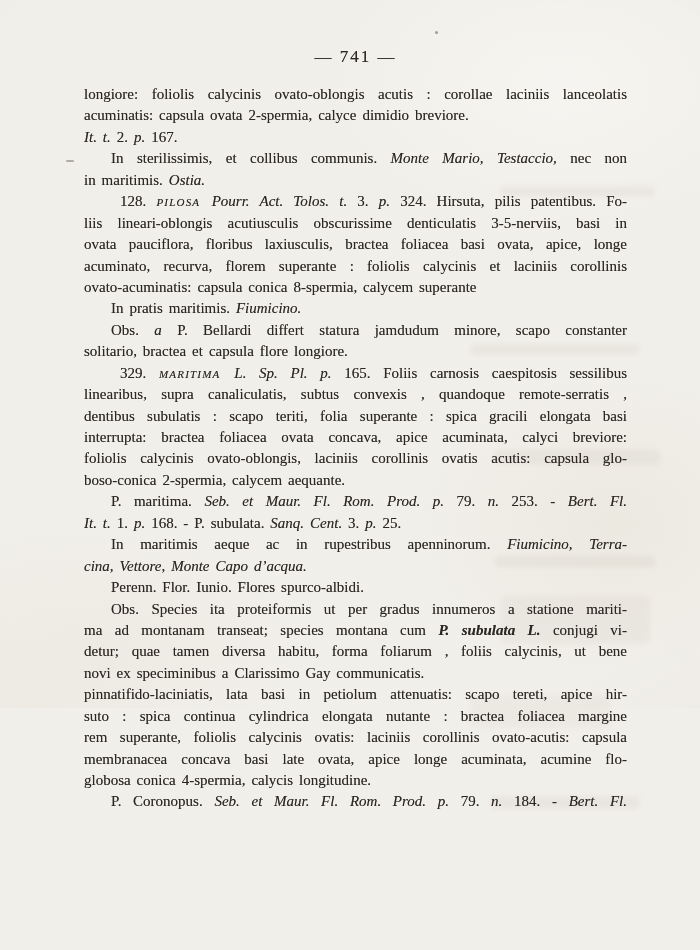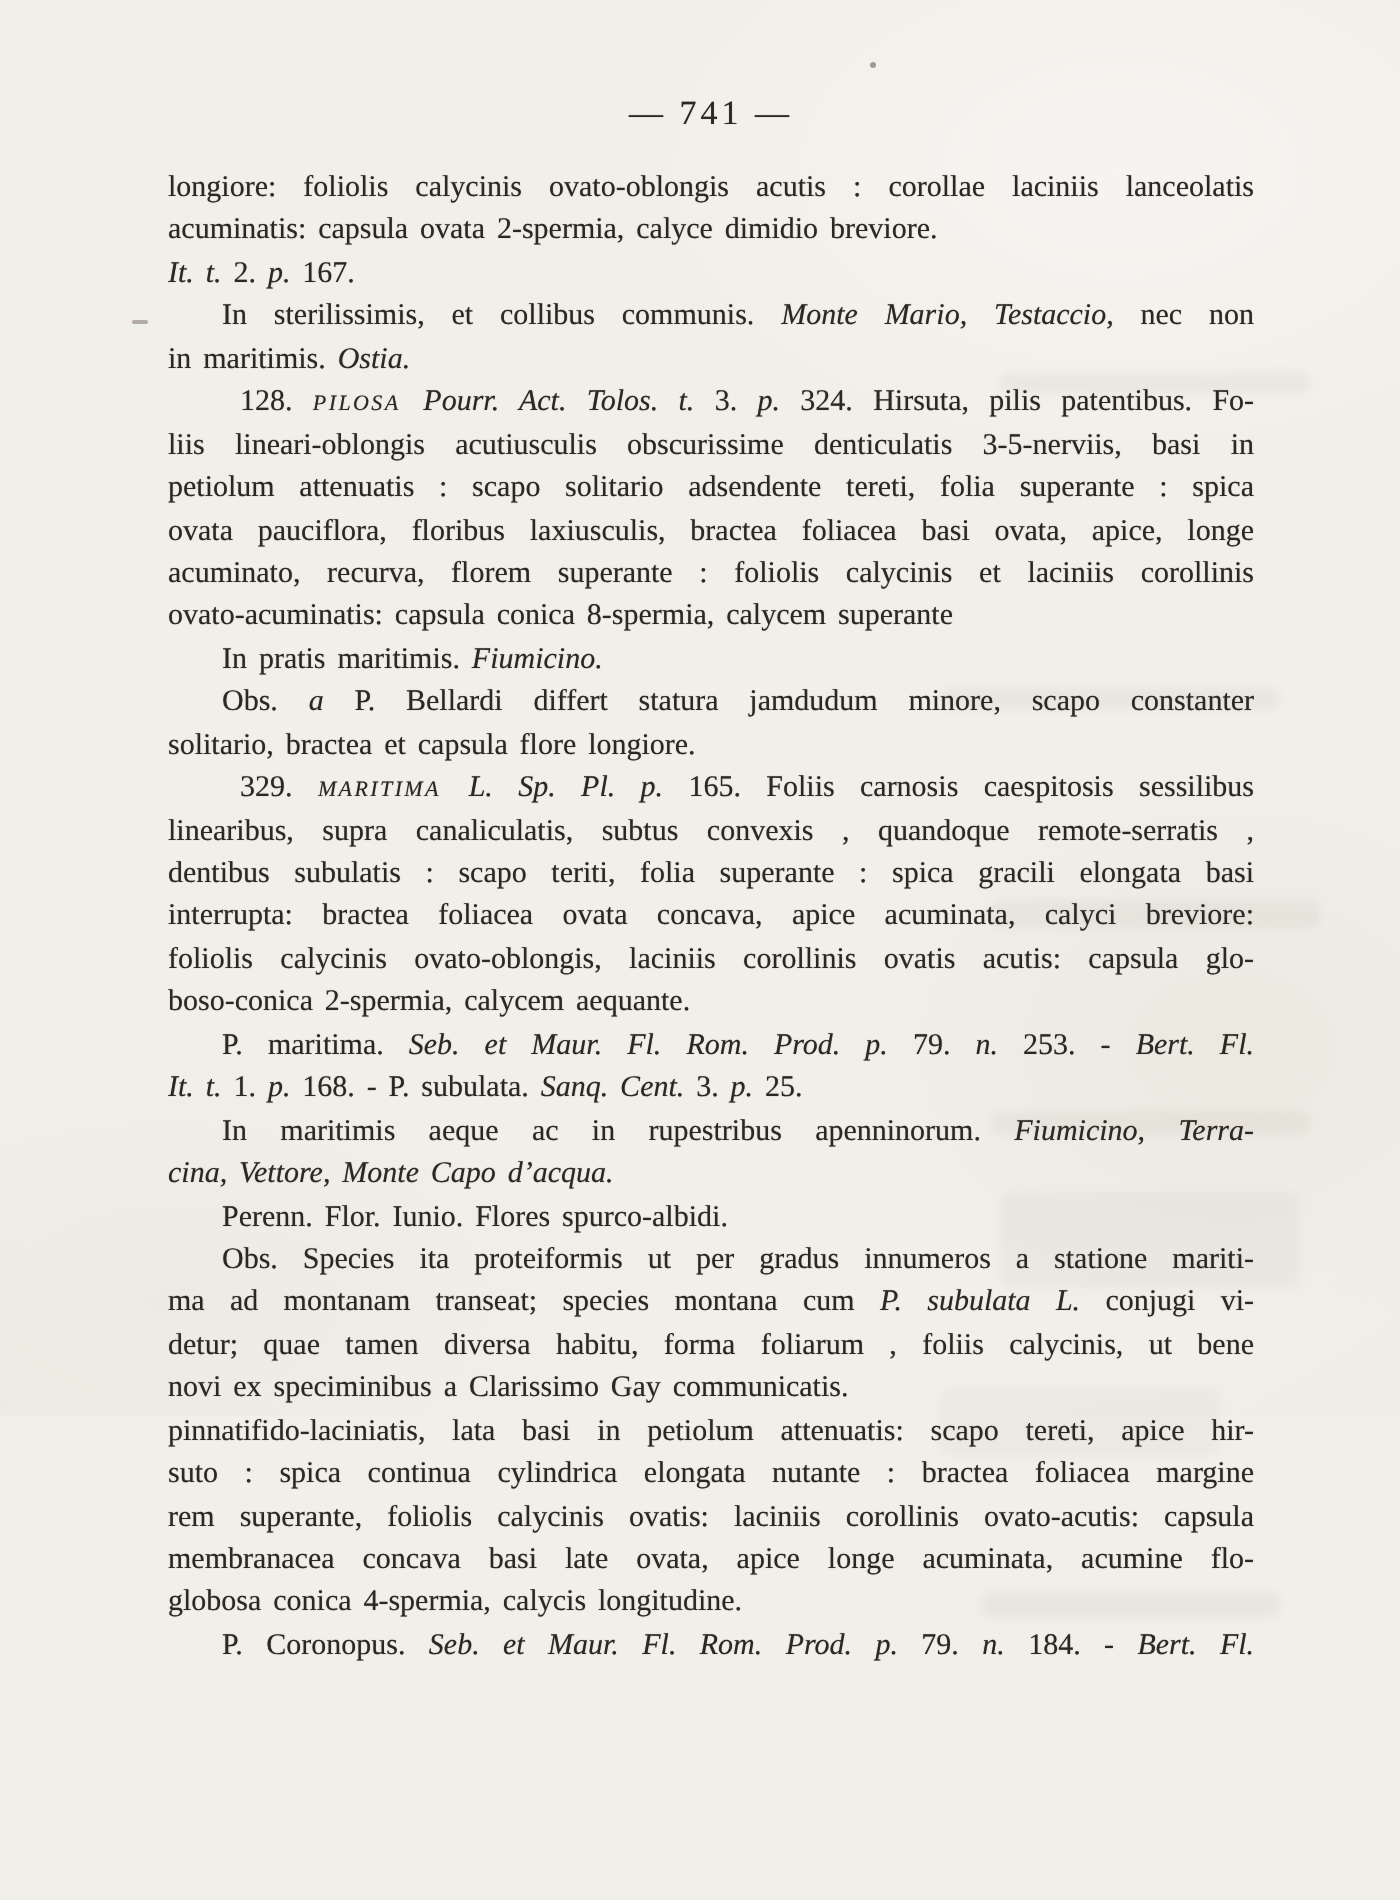--- a/index.html
+++ b/index.html
@@ -30,21 +30,21 @@
     font-size:15px; line-height:21.45px; height:21.45px;
     overflow:hidden; word-spacing:2.2px;
     text-shadow:0 0 0.5px rgba(44,39,34,0.5);
   }
   .line.just { text-align:justify; text-align-last:justify; text-justify:inter-word; }
   .line.ind-para  { padding-left:27px; }
   .line.ind-entry { padding-left:36px; }
   .seg-r  { font-style:normal; }
   .seg-i  { font-style:italic; }
   .seg-sc { font-style:italic; font-variant:small-caps; letter-spacing:1.2px; }
-  .seg-bi { font-style:italic; font-weight:400; }
+  .seg-bi { font-style:italic; font-weight:700; }
   .smudge {
     position:absolute; border-radius:5px;
     background:rgba(110,95,70,0.055); filter:blur(2.5px);
   }
   .s1 { left:500px; top:186px; width:155px; height:11px; }
   .s2 { left:470px; top:344px; width:170px; height:11px; }
   .s3 { left:495px; top:450px; width:165px; height:14px; }
   .s4 { left:495px; top:556px; width:160px; height:11px; }
   .s5 { left:500px; top:596px; width:150px; height:48px; background:rgba(110,95,70,0.045); }
   .s6 { left:470px; top:694px; width:140px; height:34px; background:rgba(110,95,70,0.04); }
@@ -69,21 +69,20 @@
 
   <div class="pagenum">— 741 —</div>
   <div class="textblock">
       <div class="line just"><span class="seg-r">longiore: foliolis calycinis ovato-oblongis acutis : corollae laciniis lanceolatis</span></div>
       <div class="line"><span class="seg-r">acuminatis: capsula ovata 2-spermia, calyce dimidio breviore.</span></div>
       <div class="line"><span class="seg-i">It. t. </span><span class="seg-r">2. </span><span class="seg-i">p. </span><span class="seg-r">167.</span></div>
       <div class="line just ind-para"><span class="seg-r">In sterilissimis, et collibus communis. </span><span class="seg-i">Monte Mario, Testaccio,</span><span class="seg-r"> nec non</span></div>
       <div class="line"><span class="seg-r">in maritimis. </span><span class="seg-i">Ostia.</span></div>
       <div class="line just ind-entry"><span class="seg-r">128. </span><span class="seg-sc">pilosa </span><span class="seg-i">Pourr. Act. Tolos. t. </span><span class="seg-r">3. </span><span class="seg-i">p. </span><span class="seg-r">324. Hirsuta, pilis patentibus. Fo-</span></div>
       <div class="line just"><span class="seg-r">liis lineari-oblongis acutiusculis obscurissime denticulatis 3-5-nerviis, basi in</span></div>
-      <div class="line just"><span class="seg-r">petiolum attenuatis : scapo solitario adsendente tereti, folia superante : spica</span></div>
       <div class="line just"><span class="seg-r">ovata pauciflora, floribus laxiusculis, bractea foliacea basi ovata, apice, longe</span></div>
       <div class="line just"><span class="seg-r">acuminato, recurva, florem superante : foliolis calycinis et laciniis corollinis</span></div>
       <div class="line"><span class="seg-r">ovato-acuminatis: capsula conica 8-spermia, calycem superante</span></div>
       <div class="line ind-para"><span class="seg-r">In pratis maritimis. </span><span class="seg-i">Fiumicino.</span></div>
       <div class="line just ind-para"><span class="seg-r">Obs. </span><span class="seg-i">a </span><span class="seg-r">P. Bellardi differt statura jamdudum minore, scapo constanter</span></div>
       <div class="line"><span class="seg-r">solitario, bractea et capsula flore longiore.</span></div>
       <div class="line just ind-entry"><span class="seg-r">329. </span><span class="seg-sc">maritima </span><span class="seg-i">L. Sp. Pl. p. </span><span class="seg-r">165. Foliis carnosis caespitosis sessilibus</span></div>
       <div class="line just"><span class="seg-r">linearibus, supra canaliculatis, subtus convexis , quandoque remote-serratis ,</span></div>
       <div class="line just"><span class="seg-r">dentibus subulatis : scapo teriti, folia superante : spica gracili elongata basi</span></div>
       <div class="line just"><span class="seg-r">interrupta: bractea foliacea ovata concava, apice acuminata, calyci breviore:</span></div>

